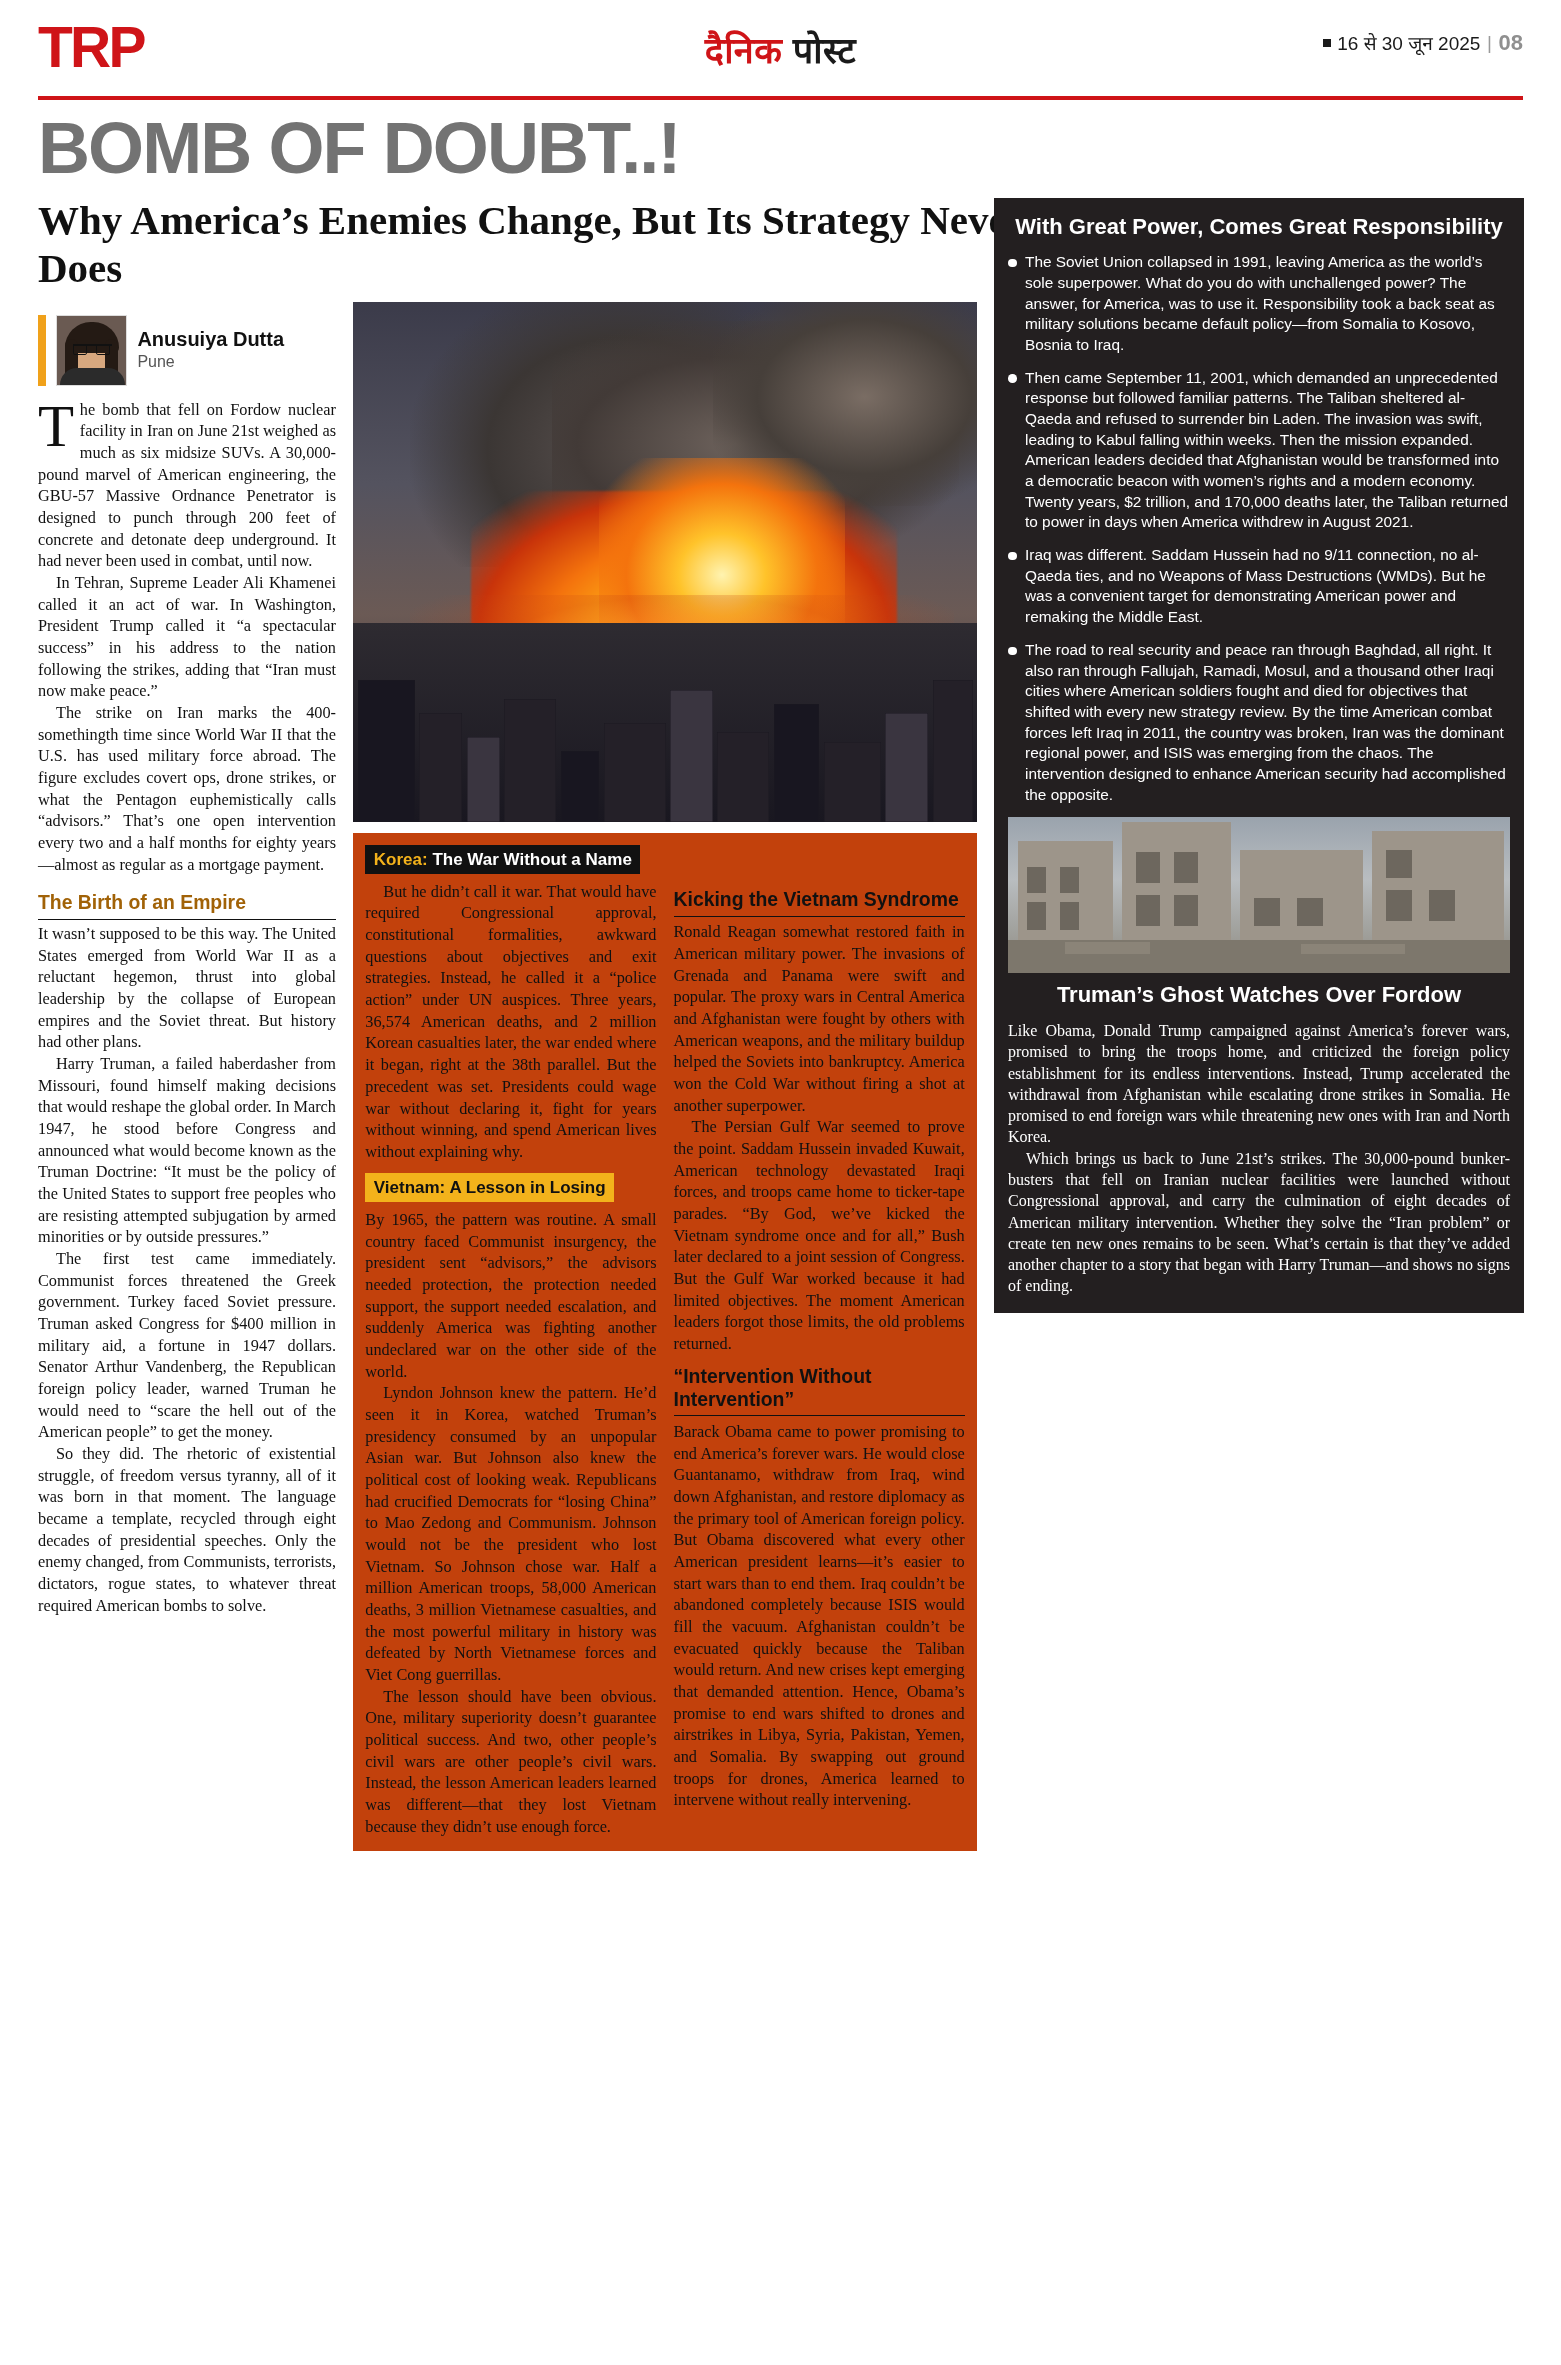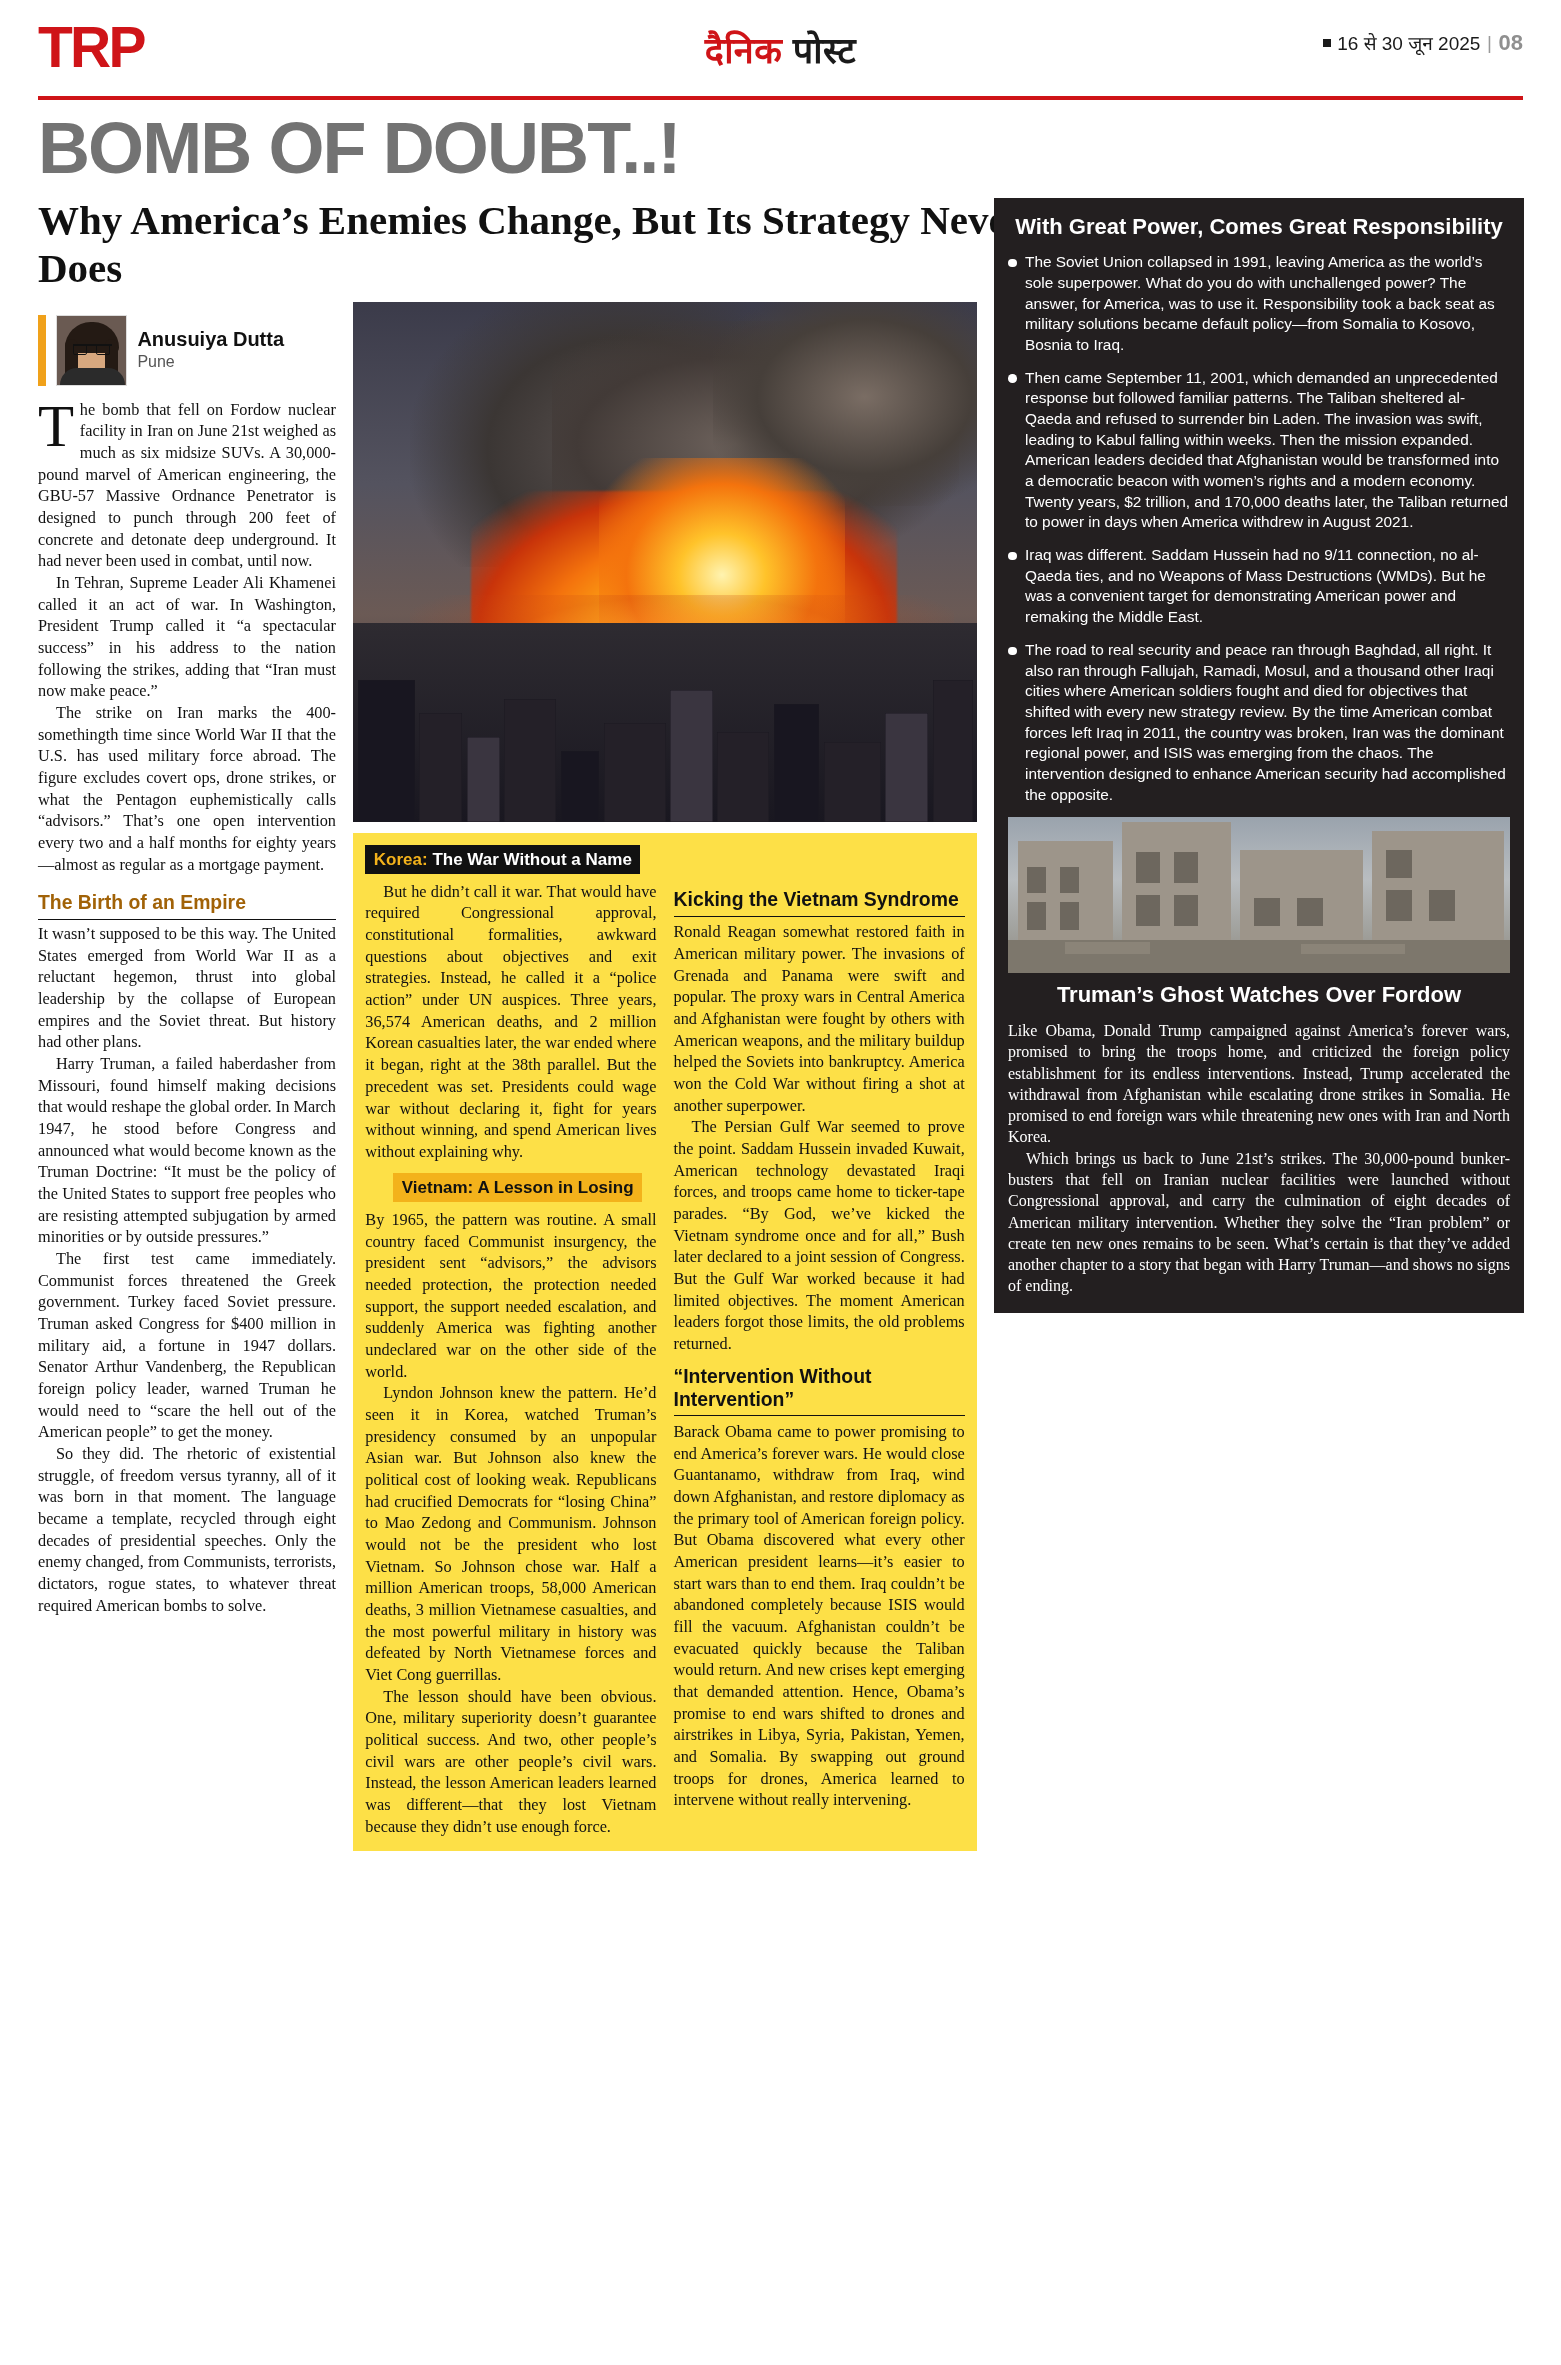--- a/index.html
+++ b/index.html
@@ -110,21 +110,21 @@
     position:absolute; left:246px; top:156px; width:246px; height:180px;
     background:radial-gradient(ellipse at 50% 65%, #fff3b0 0%, #ffc32a 25%, #f4730d 55%, rgba(170,50,10,0) 85%);
   }
   .ph-glow { position:absolute; left:57px; top:293px; width:544px; height:114px; background:radial-gradient(ellipse at 50% 40%, rgba(255,150,40,0.75) 0%, rgba(200,70,20,0.25) 45%, rgba(0,0,0,0) 78%); }
   .ph-city { position:absolute; left:0; bottom:0; width:100%; height:199px; background:linear-gradient(180deg,#2e2b31 0%,#191720 100%); }
   .bld { position:absolute; bottom:0; background:#242028; box-shadow:inset 0 0 0 0.5px #1a1820; }
   .bld.l { background:#3a3540; }
   .bld.d { background:#181620; }
 
   
-  .mid-box { background:#fde047; padding:12.3px 12.3px 14px 12.3px; margin-top:10.4px; }
+  .mid-box { background:#c2410c; padding:12.3px 12.3px 14px 12.3px; margin-top:10.4px; }
   .label-bar {
     display:inline-block; background:#111; color:#fff; font-family:"Liberation Sans", sans-serif;
     font-weight:bold; font-size:17px; padding:4.7px 8.5px; margin-bottom:6.6px;
   }
   .label-bar .kw { color:#f3b21b; }
   .label-bar.yellow { background:#f3b21b; color:#111; }
   .label-bar.yellow .kw { color:#111; font-weight:bold; }
 
   .mid-cols { display:flex; gap:17px; }
   .mid-col { width:294px; }
@@ -249,21 +249,21 @@
       </div>
 
       <div class="mid-box">
         <div class="mid-cols">
           <div class="mid-col">
             <div class="label-bar">
               <span class="kw">Korea:</span><span> The War Without a Name</span>
             </div>
             <p class="body">But he didn’t call it war. That would have required Congressional approval, constitutional formalities, awkward questions about objectives and exit strategies. Instead, he called it a “police action” under UN auspices. Three years, 36,574 American deaths, and 2 million Korean casualties later, the war ended where it began, right at the 38th parallel. But the precedent was set. Presidents could wage war without declaring it, fight for years without winning, and spend American lives without explaining why.</p>
 
-            <div class="label-bar yellow" style="margin-top:10.4px;margin-left:28px;">
+            <div class="label-bar yellow" style="margin-top:10.4px;">
               <span class="kw">Vietnam:</span><span> A Lesson in Losing</span>
             </div>
             <p class="body first">By 1965, the pattern was routine. A small country faced Communist insurgency, the president sent “advisors,” the advisors needed protection, the protection needed support, the support needed escalation, and suddenly America was fighting another undeclared war on the other side of the world.</p>
             <p class="body">Lyndon Johnson knew the pattern. He’d seen it in Korea, watched Truman’s presidency consumed by an unpopular Asian war. But Johnson also knew the political cost of looking weak. Republicans had crucified Democrats for “losing China” to Mao Zedong and Communism. Johnson would not be the president who lost Vietnam. So Johnson chose war. Half a million American troops, 58,000 American deaths, 3 million Vietnamese casualties, and the most powerful military in history was defeated by North Vietnamese forces and Viet Cong guerrillas.</p>
             <p class="body">The lesson should have been obvious. One, military superiority doesn’t guarantee political success. And two, other people’s civil wars are other people’s civil wars. Instead, the lesson American leaders learned was different—that they lost Vietnam because they didn’t use enough force.</p>
           </div>
 
           <div class="mid-col">
             <div style="height:43px;"></div>
             <h3 class="sec2">Kicking the Vietnam Syndrome</h3>

